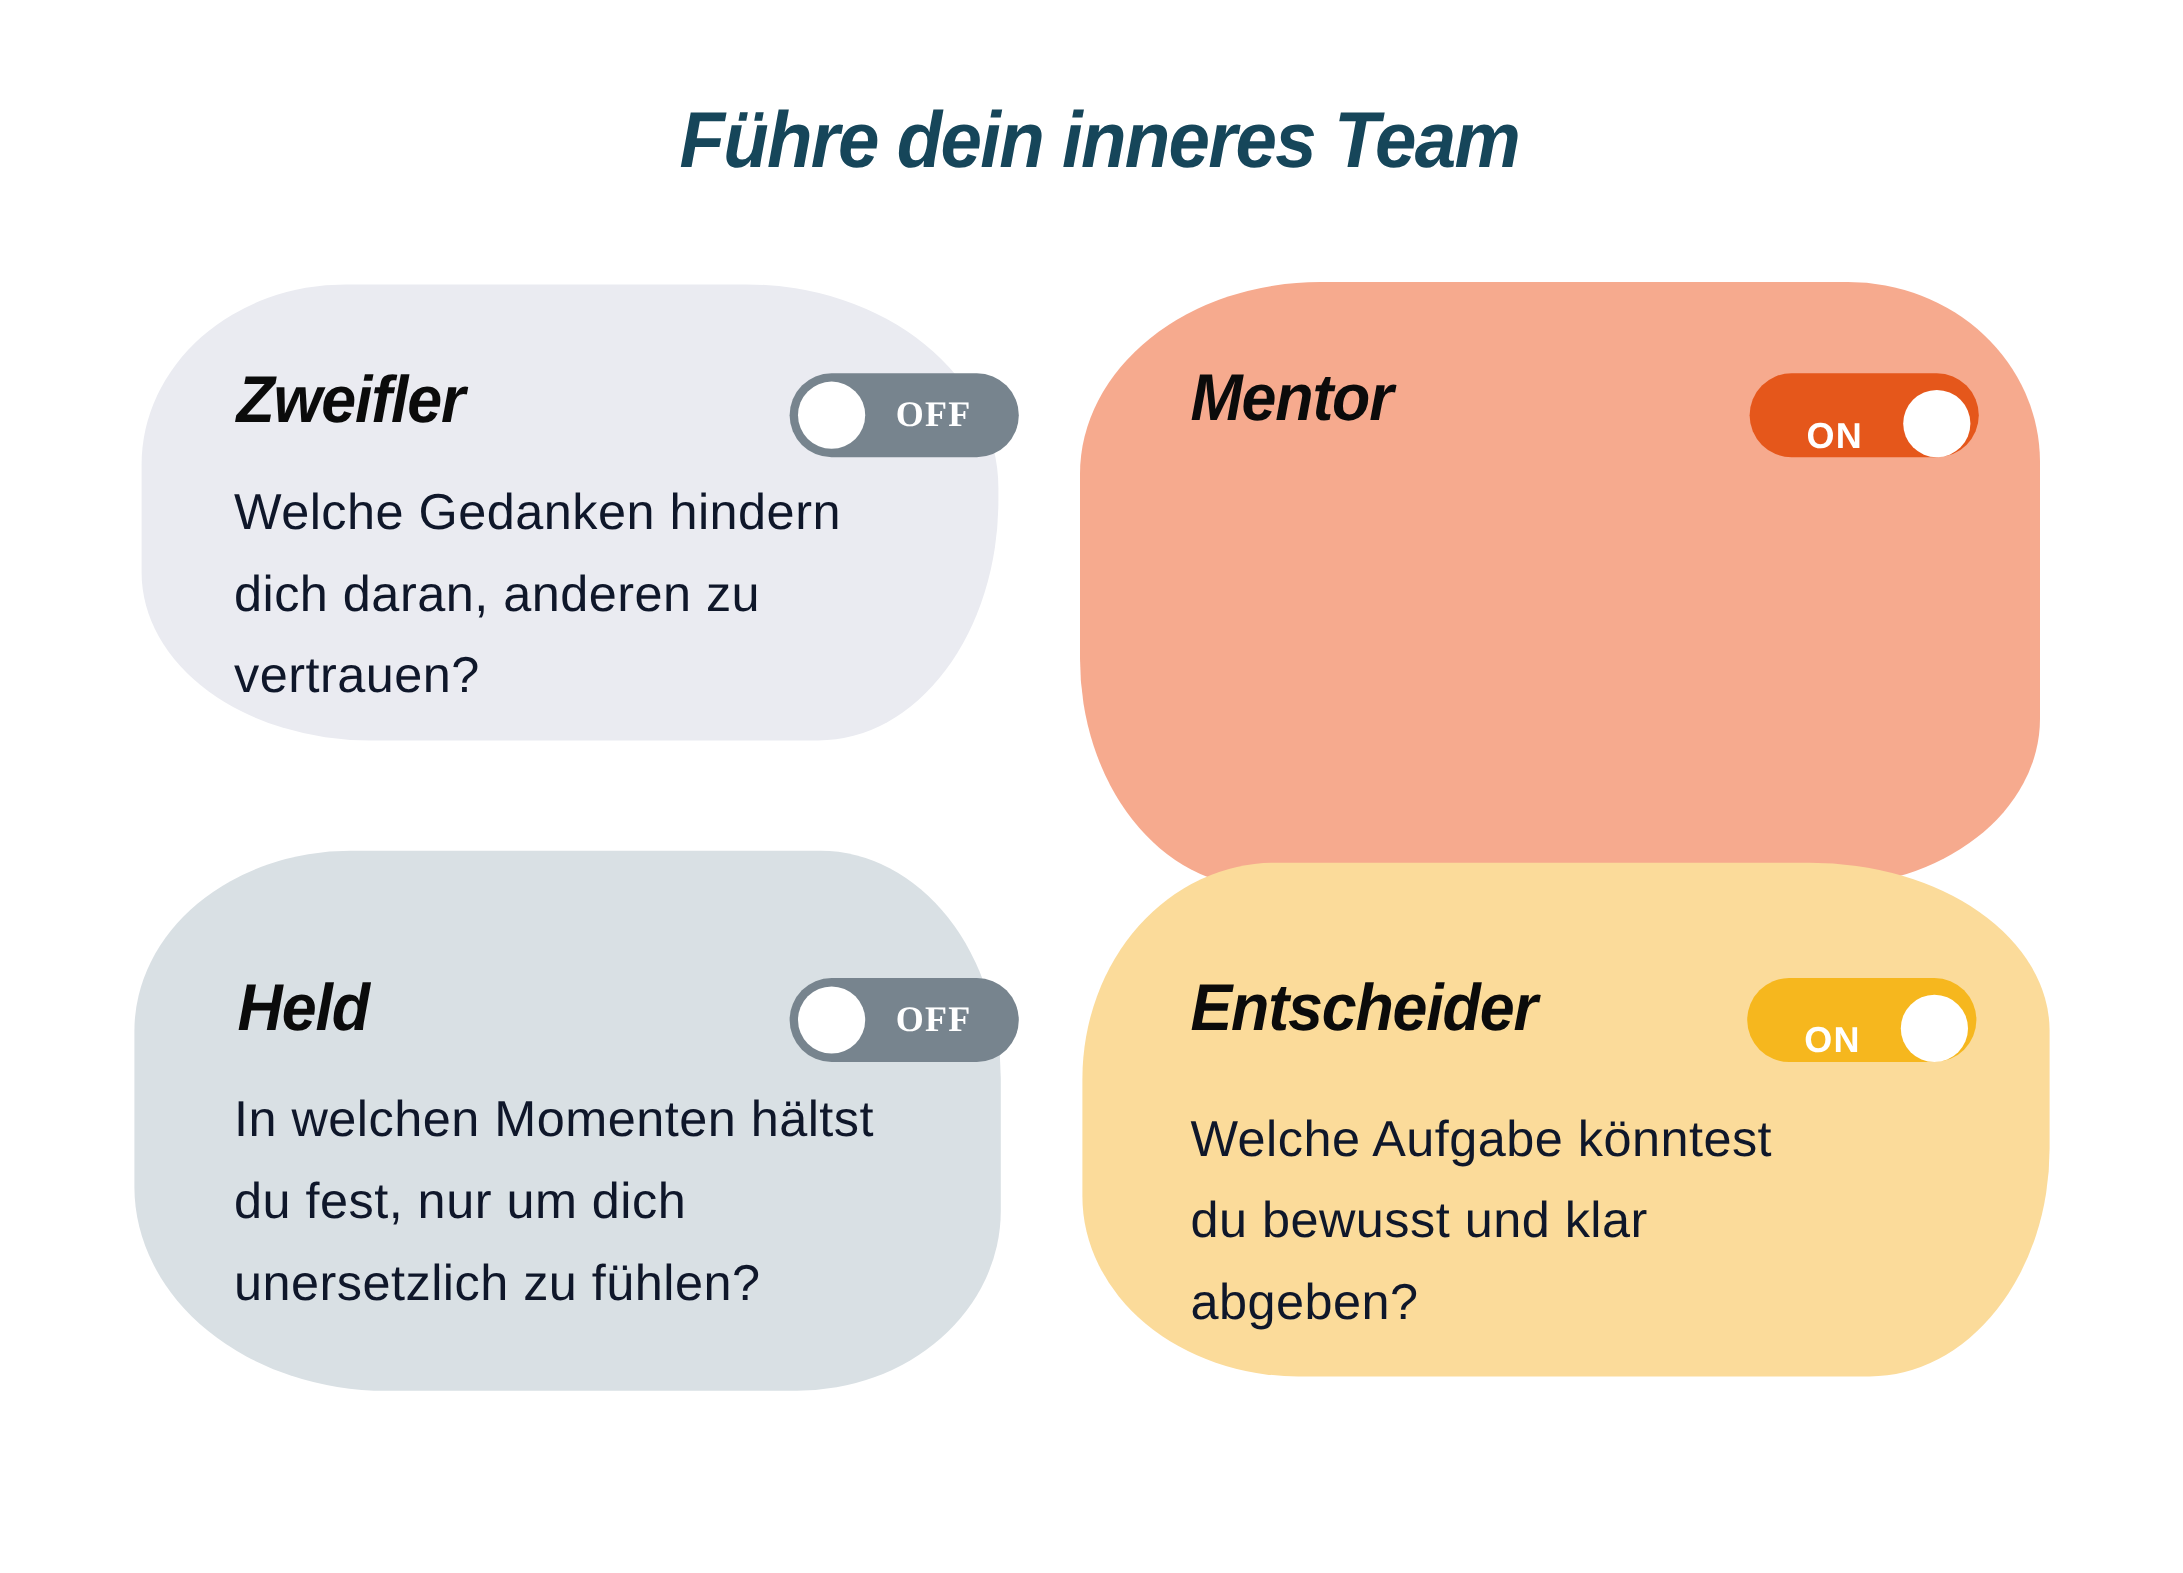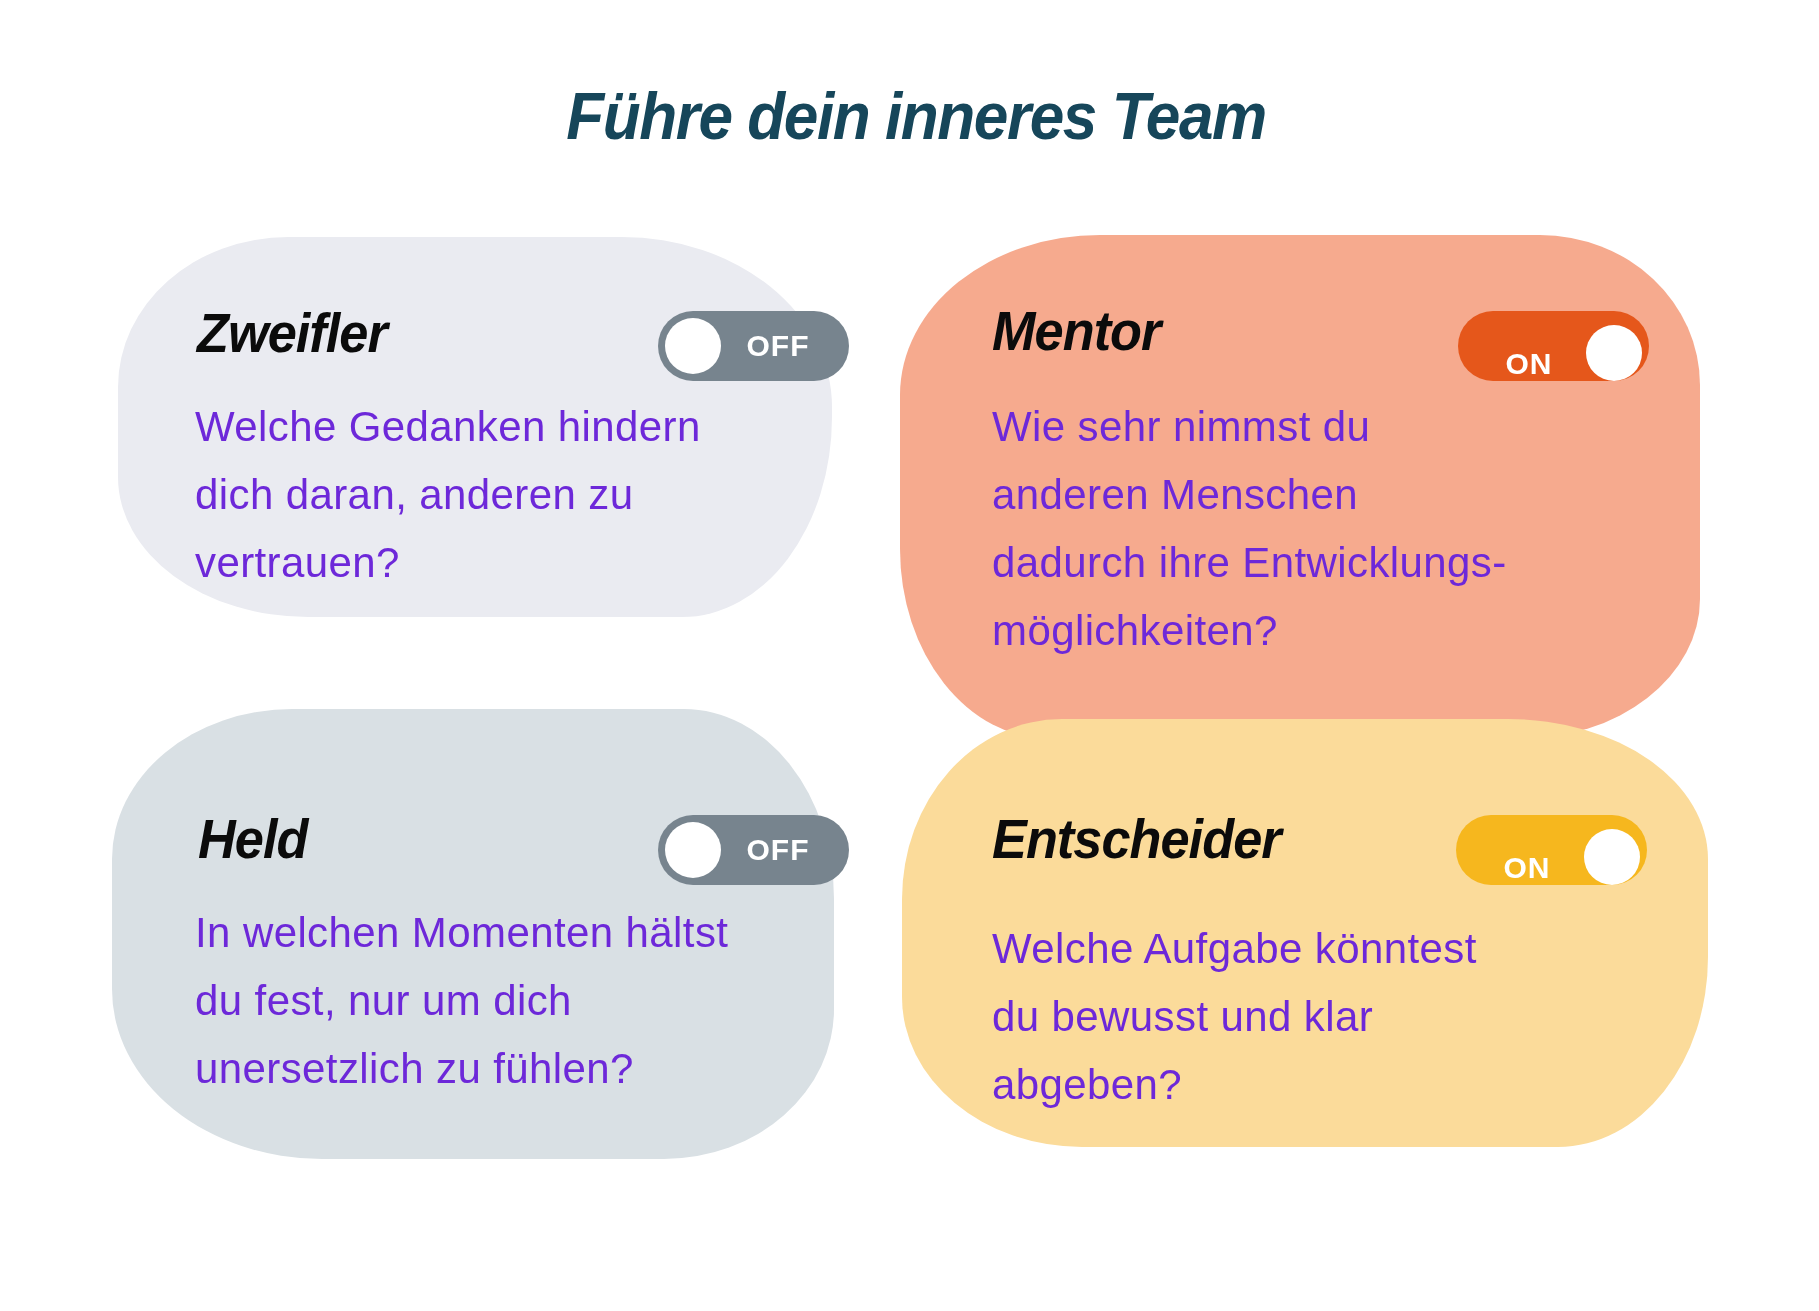--- a/index.html
+++ b/index.html
@@ -36,21 +36,21 @@
     color:#0b0b0b;
     transform:scaleX(.95);
     transform-origin:left center;
     white-space:nowrap;
   }
   .question{
     position:absolute;
     font-size:42px;
     line-height:68px;
     letter-spacing:.4px;
-    color:#6d28d9;
+    color:#0f172a;
     white-space:pre-line;
   }
   .toggle{
     position:absolute;
     width:170px;height:70px;
     border-radius:35px;
     display:flex;
     align-items:center;
   }
   .toggle .knob{
@@ -60,21 +60,21 @@
     flex:0 0 auto;
   }
   .toggle .toggle-label{
     color:#ffffff;
     font-size:30px;
     font-weight:700;
     letter-spacing:1px;
     flex:1 1 auto;
     text-align:center;
   }
-  .toggle--off{ padding-left:7px; padding-right:14px; }
+  .toggle--off{ padding-left:7px; padding-right:14px;font-family:Liberation Serif, serif; }
   .toggle--on{ padding-left:14px; padding-right:7px;align-items:flex-end; }
 
   
   .card--0{ left:118px; top:206px; width:714px; height:380px;
             border-radius:170px 210px 150px 190px / 150px 170px 200px 140px;}
   .card--0 .card-title{ left:79px; top:64px; }
   .card--0 .toggle{ left:540px; top:74px; }
   .card--0 .question{ left:77px; top:156px; }
 
   
@@ -115,24 +115,20 @@
 dich daran, anderen zu
 vertrauen?</div>
   </div>
 
   <div class="card card--1" style="background: rgb(246, 170, 142);">
     <div class="card-title">Mentor</div>
     <div class="toggle toggle--on" style="background: rgb(229, 87, 27);">
       <div class="toggle-label">ON</div>
       <div class="knob" style="background: rgb(255, 255, 255);"></div>
     </div>
-    <div class="question">Wie sehr nimmst du
-anderen Menschen
-dadurch ihre Entwicklungs-
-möglichkeiten?</div>
   </div>
 
   <div class="card card--2" style="background: rgb(217, 224, 228);">
     <div class="card-title">Held</div>
     <div class="toggle toggle--off" style="background: rgb(119, 132, 142);">
       <div class="knob" style="background: rgb(255, 255, 255);"></div>
       <div class="toggle-label">OFF</div>
     </div>
     <div class="question">In welchen Momenten hältst
 du fest, nur um dich

